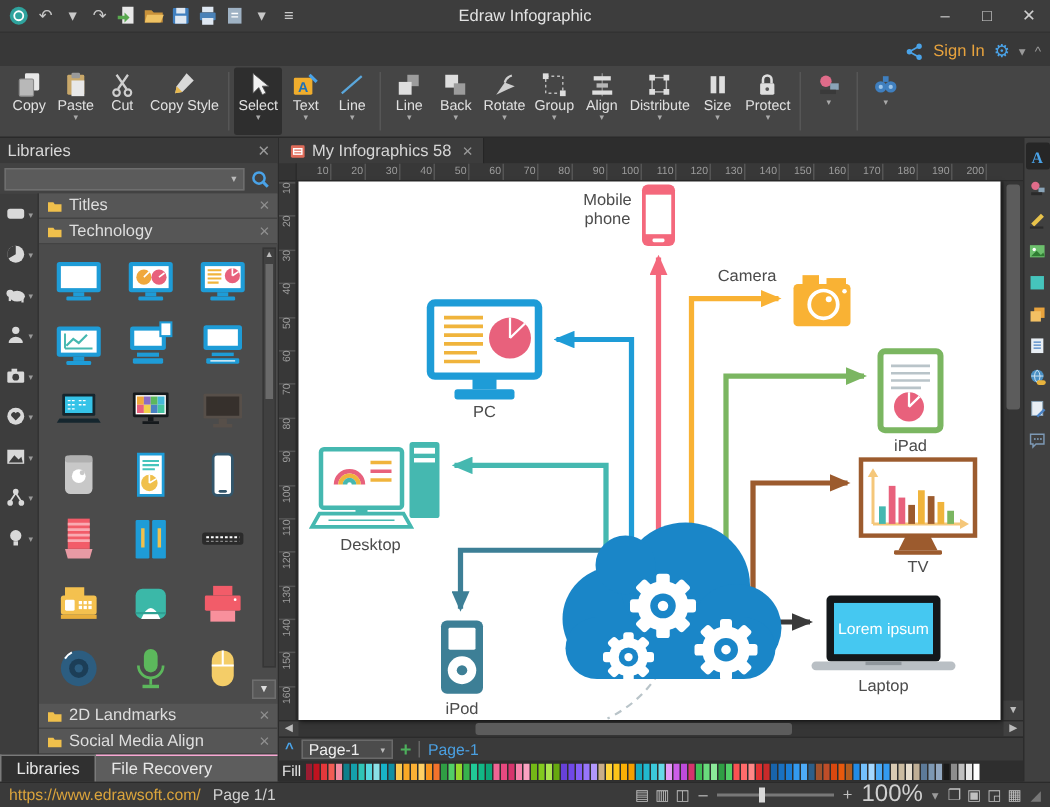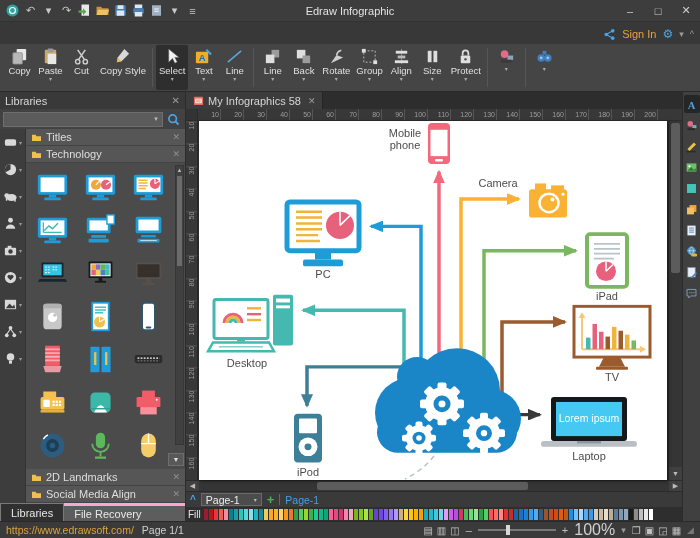--- a/index.html
+++ b/index.html
@@ -58,21 +58,21 @@
   .sym-grid { flex:1; position:relative; background:#4b4b4b; padding:3px 12px 3px 2px; display:flex; flex-wrap:wrap; align-content:flex-start; overflow:hidden; }
   .sym { width:48px; height:43px; display:flex; align-items:center; justify-content:center; }
   .sym > div { width:33px; height:33px; }
   .sym-scroll { position:absolute; right:1px; top:2px; bottom:24px; width:9px; background:#404040; border:1px solid #363636; }
   .sym-scroll .up { height:9px; color:#bbb; font-size:6px; text-align:center; line-height:9px; }
   .sym-scroll .thumb { margin:1px; height:90px; background:#6a6a6a; }
   .more-btn { position:absolute; right:1px; bottom:3px; width:16px; height:13px; background:#585858; border:1px solid #6e6e6e; color:#ddd; font-size:7px; text-align:center; line-height:12px; }
   .side-tabs { height:18px; display:flex; background:#303030; align-items:stretch; }
   .stab { padding:2px 10px; display:flex; align-items:center; font-size:11px; }
   .stab.active { background:#303030; border:1px solid #7a7a7a; border-bottom:none; color:#e8e8e8; }
-  .stab.idle { background:#5d5d5d; color:#e8e8e8; flex:1; border-top:3px solid #f9a8d4; }
+  .stab.idle { background:#5d5d5d; color:#e8e8e8; flex:1; border-top:1px solid #f9a8d4; }
 
   
   .main { flex:1; display:flex; flex-direction:column; min-width:0; }
   .doctabs { height:17px; background:#2d2d2d; display:flex; align-items:stretch; }
   .doctab { display:flex; align-items:center; gap:4px; background:#3c3c3c; padding:0 7px; color:#d6d6d6; border-right:1px solid #252525; }
   .doctab .ti { width:11px; height:11px; }
   .doctab .x { color:#9a9a9a; font-size:9px; margin-left:3px; }
   .rulerrow { height:12px; display:flex; background:#383838; border-bottom:1px solid #2b2b2b; }
   .ruler-corner { width:12px; background:#333; border-right:1px solid #2b2b2b; }
   .hruler { flex:1; display:flex; overflow:hidden; }
@@ -295,20 +295,31 @@
         <div class="rb-caret">▾</div>
       </div>
       <div class="rb-item">
         <div class="rb-icon"><svg viewBox="0 0 20 20" xmlns="http://www.w3.org/2000/svg">
             <path d="M10 2 L10 18" stroke="#8a8a8a" stroke-width="1"></path>
             <rect x="4" y="4" width="12" height="3" fill="#dedede"></rect>
             <rect x="6" y="9" width="8" height="3" fill="#b8b8b8"></rect>
             <rect x="3" y="14" width="14" height="3" fill="#dedede"></rect>
           </svg></div>
         <div class="rb-label">Align</div>
+        <div class="rb-caret">▾</div>
+      </div>
+      <div class="rb-item">
+        <div class="rb-icon"><svg viewBox="0 0 20 20" xmlns="http://www.w3.org/2000/svg">
+            <rect x="5" y="5" width="10" height="10" fill="none" stroke="#bdbdbd" stroke-width="1"></rect>
+            <rect x="3" y="3" width="4" height="4" fill="#dedede"></rect>
+            <rect x="13" y="3" width="4" height="4" fill="#dedede"></rect>
+            <rect x="3" y="13" width="4" height="4" fill="#dedede"></rect>
+            <rect x="13" y="13" width="4" height="4" fill="#dedede"></rect>
+          </svg></div>
+        <div class="rb-label">Distribute</div>
         <div class="rb-caret">▾</div>
       </div>
       <div class="rb-item">
         <div class="rb-icon"><svg viewBox="0 0 20 20" xmlns="http://www.w3.org/2000/svg">
             <rect x="5" y="4" width="4" height="12" fill="#dedede"></rect>
             <rect x="11" y="4" width="4" height="12" fill="#dedede"></rect>
           </svg></div>
         <div class="rb-label">Size</div>
         <div class="rb-caret">▾</div>
       </div>

